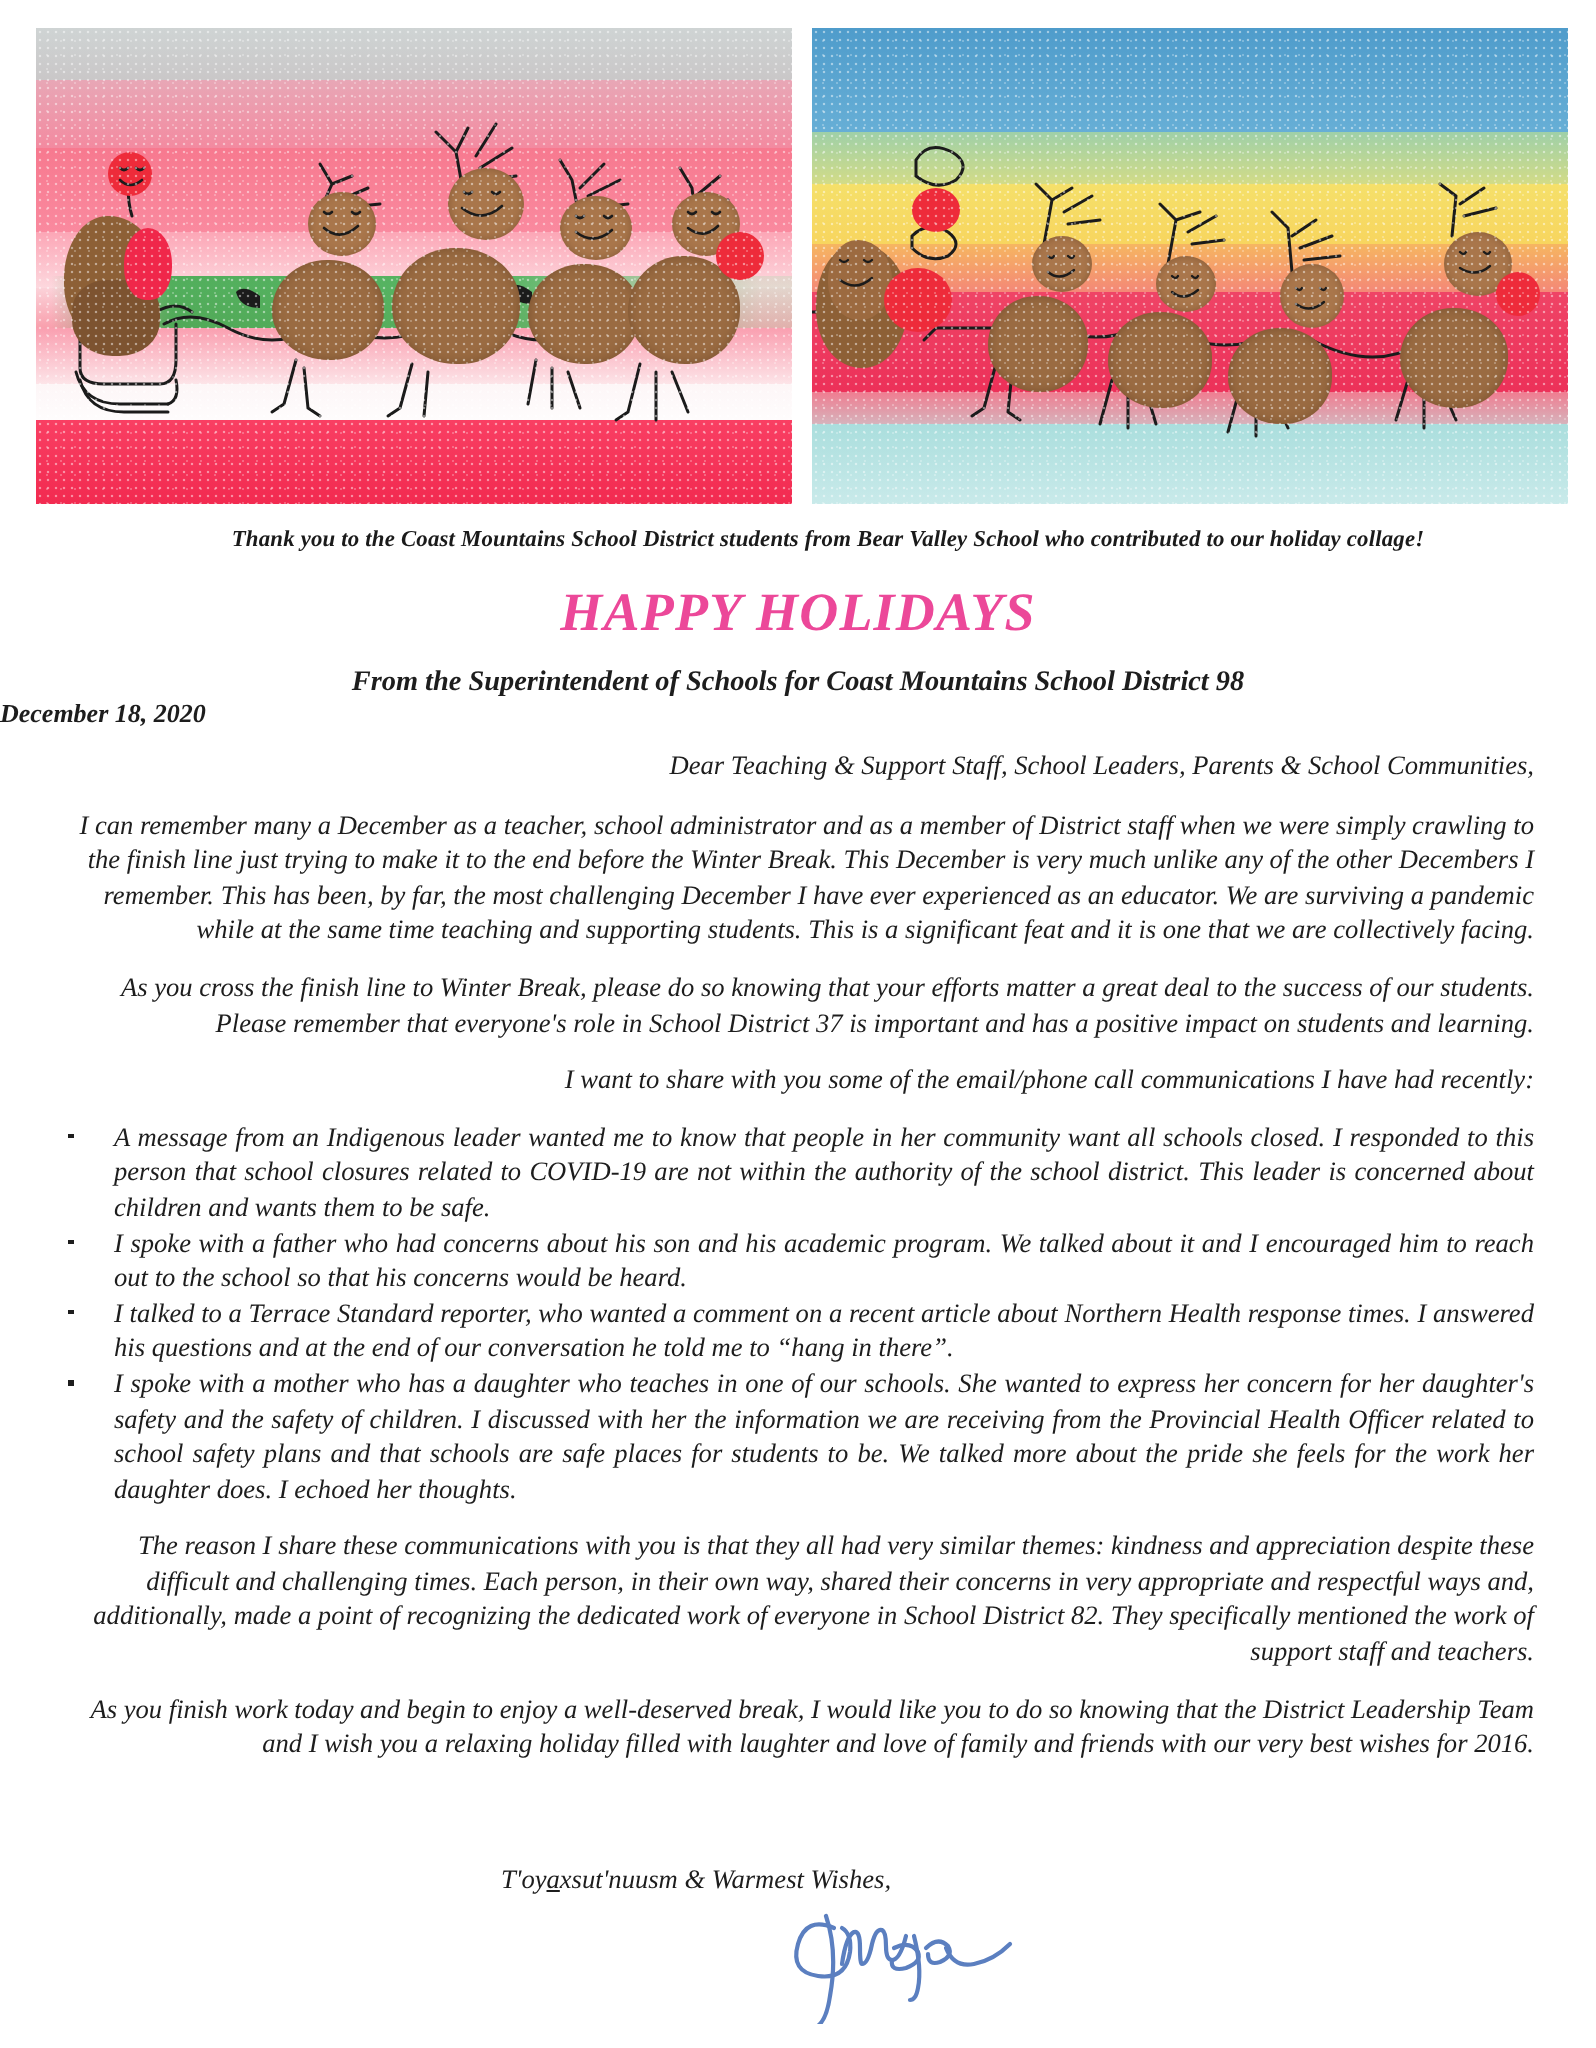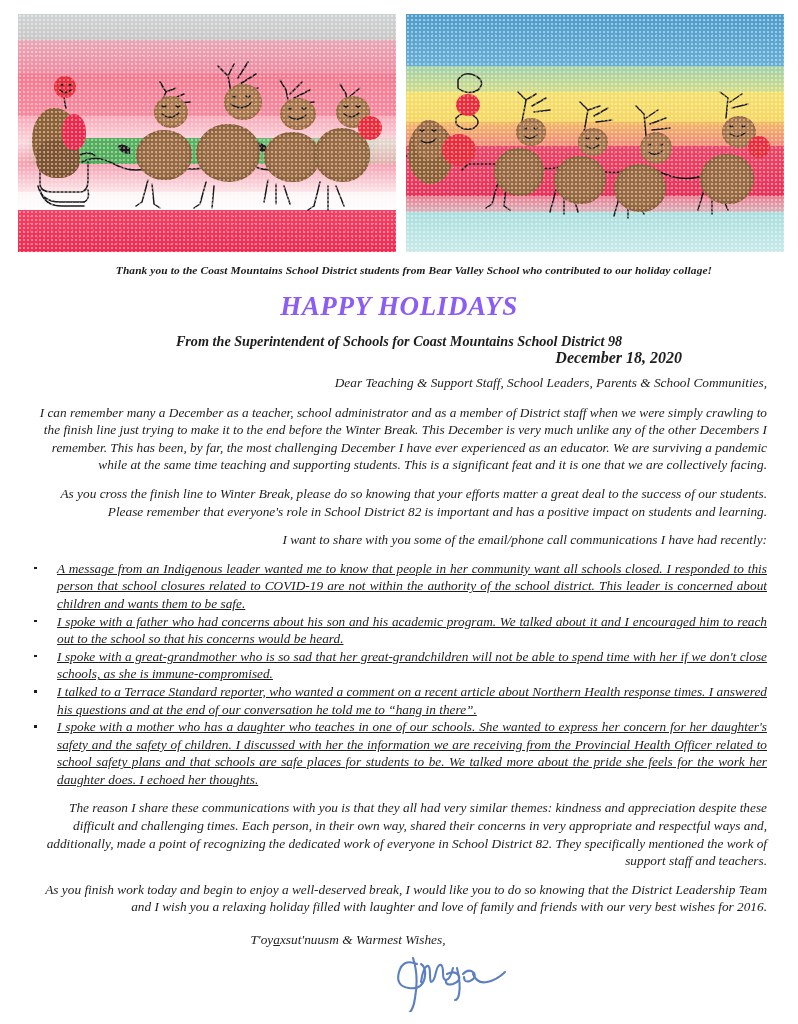--- a/index.html
+++ b/index.html
@@ -62,34 +62,34 @@
   .title{
     position:absolute;left:0;top:291px;width:798px;text-align:center;
     font-style:italic;font-weight:bold;font-size:27px;
     letter-spacing:.6px;
   }
   .subtitle{
     position:absolute;left:0;top:333px;width:798px;text-align:center;
     font-style:italic;font-weight:bold;font-size:14.2px;
   }
   .date{
-    position:absolute;left:0;top:349px;width:682px;text-align:right;
-    font-style:italic;font-weight:bold;font-size:16px;
+    position:absolute;left:0;top:349px;width:682px;text-align:left;
+    font-style:italic;font-weight:bold;font-size:13px;
   }
 
   
   .letter{
     position:absolute;left:31px;top:374px;width:736px;
     font-style:italic;font-size:13.3px;line-height:17.6px;
     text-align:justify;
   }
   .letter p{margin:0 0 11px 0;text-align:right;}
   .salutation{margin-bottom:12px !important;text-align:left;}
   ul.bullets{
-    list-style:none;margin:0 0 11px 0;padding:0;text-decoration:underline;
+    list-style:none;margin:0 0 11px 0;padding:0;
   }
   ul.bullets li{
     position:relative;padding-left:26px;margin:0 0 0 0;
     text-align:justify;
   }
   ul.bullets li::before{
     content:"";position:absolute;left:3px;top:7px;
     width:2.6px;height:2.6px;background:#1d1d1d;
   }
 
@@ -252,33 +252,32 @@
           <path d="M324,112 q2,2 3,0 M336,112 q2,2 3,0 M324,120 q8,5 15,-1"></path>
           <path d="M14,116 q2,2 4,0 M26,116 q2,2 4,0 M14,126 q8,6 16,-1"></path>
         </g>
       </svg>
       <div class="grain"></div>
     </div>
   </div>
 
   <div class="caption">Thank you to the Coast Mountains School District students from Bear Valley School who contributed to our holiday collage!</div>
 
-  <div class="title" style="color:#8b5cf6;">HAPPY HOLIDAYS</div>
+  <div class="title" style="color:#ec4899;">HAPPY HOLIDAYS</div>
   <div class="subtitle">From the Superintendent of Schools for Coast Mountains School District 98</div>
   <div class="date">December 18, 2020</div>
 
   <div class="letter">
     <p class="salutation">Dear Teaching &amp; Support Staff, School Leaders, Parents &amp; School Communities,</p>
     <p>I can remember many a December as a teacher, school administrator and as a member of District staff when we were simply crawling to the finish line just trying to make it to the end before the Winter Break.  This December is very much unlike any of the other Decembers I remember.   This has been, by far, the most challenging December I have ever experienced as an educator.  We are surviving a pandemic while at the same time teaching and supporting students.  This is a significant feat and it is one that we are collectively facing.</p>
-    <p>As you cross the finish line to Winter Break, please do so knowing that your efforts matter a great deal to the success of our students.  Please remember that everyone's role in School District 82 is important and has a positive impact on students and learning.</p>
+    <p>As you cross the finish line to Winter Break, please do so knowing that your efforts matter a great deal to the success of our students.  Please remember that everyone's role in School District 37 is important and has a positive impact on students and learning.</p>
     <p>I want to share with you some of the email/phone call communications I have had recently:</p>
     <ul class="bullets">
       <li>A message from an Indigenous leader wanted me to know that people in her community want all schools closed.  I responded to this person that school closures related to COVID-19 are not within the authority of the school district.  This leader is concerned about children and wants them to be safe.</li>
       <li>I spoke with a father who had concerns about his son and his academic program.  We talked about it and I encouraged him to reach out to the school so that his concerns would be heard.</li>
-      <li>I spoke with a great-grandmother who is so sad that her great-grandchildren will not be able to spend time with her if we don't close schools, as she is immune-compromised.</li>
       <li>I talked to a Terrace Standard reporter, who wanted a comment on a recent article about Northern Health response times.  I answered his questions and at the end of our conversation he told me to “hang in there”.</li>
       <li>I spoke with a mother who has a daughter who teaches in one of our schools.  She wanted to express her concern for her daughter's safety and the safety of children.  I discussed with her the information we are receiving from the Provincial Health Officer related to school safety plans and that schools are safe places for students to be.  We talked more about the pride she feels for the work her daughter does.  I echoed her thoughts.</li>
     </ul>
     <p>The reason I share these communications with you is that they all had very similar themes:  kindness and appreciation despite these difficult and challenging times.  Each person, in their own way, shared their concerns in very appropriate and respectful ways and, additionally, made a point of recognizing the dedicated work of everyone in School District 82.  They specifically mentioned the work of support staff and teachers.</p>
     <p>As you finish work today and begin to enjoy a well-deserved break, I would like you to do so knowing that the District Leadership Team and I wish you a relaxing holiday filled with laughter and love of family and friends with our very best wishes for 2016.</p>
   </div>
 
   <div class="closing"><span>T'oy</span><u>a</u><span>xsut'nuusm &amp; Warmest Wishes,</span></div>
 
   <div class="sig-wrap">

